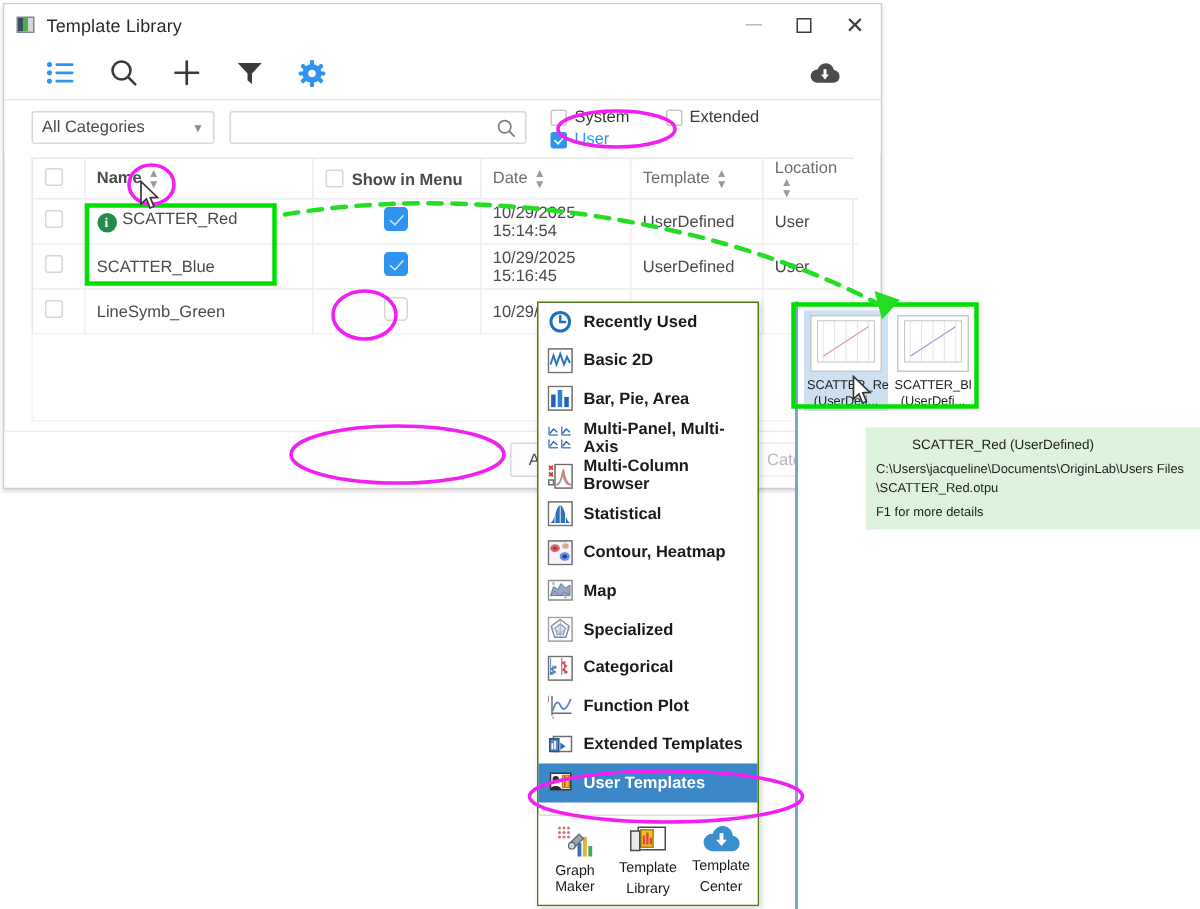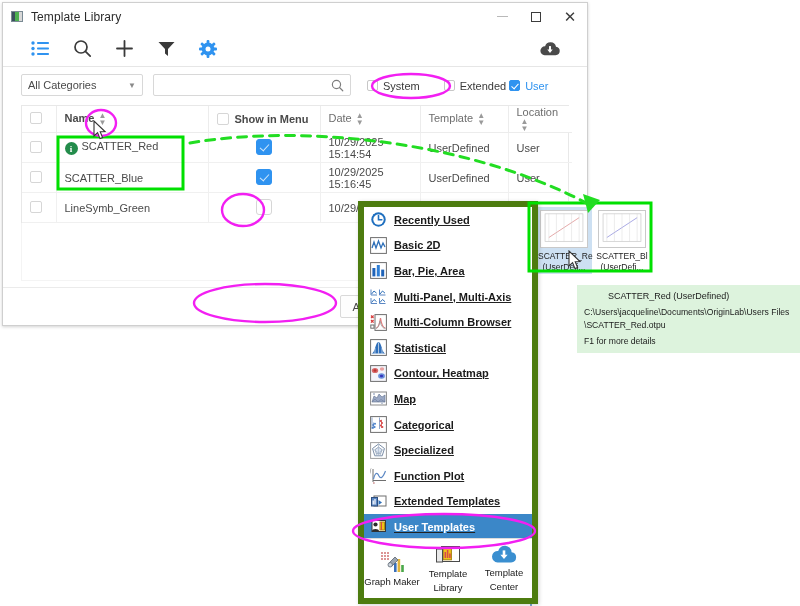--- a/index.html
+++ b/index.html
@@ -64,21 +64,21 @@
   }
   .combo .cv { flex:1; }
   .combo .chev { color:#8a8a8a; font-size: 8px; }
   .searchbox {
     width: 198px; height: 22px; border:1px solid #d8d8d8; border-radius:2px;
     display:flex; align-items:center; padding: 0 6px; background:#fff;
   }
   .searchbox input {
     border:0; outline:0; flex:1; font-size:11px; font-family:inherit; color:#444; background:transparent;
   }
-  .chk-group { display:flex; flex-direction:row; gap:3px; margin-left: 6px; padding-top:1px;justify-content:space-between; }
+  .chk-group { display:flex; flex-direction:column; gap:3px; margin-left: 6px; padding-top:1px;justify-content:space-between; }
   .chk-line { display:flex; align-items:center; gap: 24px; }
   .chk { display:flex; align-items:center; gap: 5px; font-size: 11px; color:#3a3a3a; }
   .chk i {
     width: 11px; height:11px; border:1px solid #c7c7c7; border-radius:2px; background:#fff;
     display:inline-block; position:relative; flex:none;
   }
   .chk.on i { background:#2f93f0; border-color:#2f93f0; }
   .chk.on i::after {
     content:""; position:absolute; left:3px; top:0.5px; width:3px; height:6px;
     border:solid #fff; border-width:0 1.6px 1.6px 0; transform: rotate(42deg);
@@ -126,24 +126,23 @@
   }
   .btn {
     height: 23px; min-width: 118px; padding: 0 12px; border:1px solid #d9d9d9; border-radius:2px;
     background:#fdfdfd; font-size:11px; color:#4a4a4a; font-family:inherit;
     display:flex; align-items:center; justify-content:center;
   }
   .btn.ghost { border-color:#ececec; color:#b9b9b9; min-width:92px; }
 
   
   #plotmenu {
-    position:absolute; left:358px; top:201px; width:180px; height:403px;
-    background:#ffffff; border:6px solid #4d7c0f; z-index: 30;
+    position:absolute; left:358px; top:201px; width:148px; height:403px;
+    background:#ffffff; border:1px solid #4d7c0f; z-index: 30;
     box-shadow: 1px 1px 4px rgba(0,0,0,.18);
-    text-decoration: underline;
   }
   .mi {
     height: 25.6px; display:flex; align-items:center; gap:7px; padding-left:6px;
     font-size: 11px; font-weight:bold; color:#1a1a1a;
   }
   .mi.sel { background:#3b87c8; color:#fff; }
   .mi .mic { width:17px; height:17px; flex:none; display:block; }
   .menu-bottom {
     position:absolute; left:0; right:0; bottom:0; height: 60px; border-top:1px solid #dcdcdc;
     display:flex; background:#fff;
@@ -457,59 +456,59 @@
       <g fill="#c0c8d8">
           <rect x="3" y="3" width="2" height="2"></rect>
           <rect x="11" y="12" width="2" height="2"></rect>
         </g>
     </svg>
     <span>Map</span>
   </div>
 
   <div class="mi">
     <svg class="mic" viewBox="0 0 17 17">
-      <rect x=".6" y=".6" width="15.8" height="15.8" fill="#fff" stroke="#6e6e6e"></rect>
-      <g stroke="#6e8fc0" stroke-width=".8">
-          <line x1="2" y1="1.5" x2="2" y2="13"></line>
-          <line x1="9.5" y1="1.5" x2="9.5" y2="13"></line>
-        </g>
-      <g fill="#4a7fc8">
-          <circle cx="3.2" cy="9" r="1"></circle>
-          <circle cx="4.6" cy="11" r="1"></circle>
-          <circle cx="2.6" cy="11.8" r="1"></circle>
-          <circle cx="5" cy="7.8" r="1"></circle>
-        </g>
-      <g fill="#d84a4a">
-          <circle cx="10.6" cy="5" r="1"></circle>
-          <circle cx="12" cy="7" r="1"></circle>
-          <circle cx="10.8" cy="9.5" r="1"></circle>
-          <circle cx="12.4" cy="11" r="1"></circle>
-        </g>
-      <g stroke="#4a7fc8" stroke-width=".8">
-          <line x1="3.6" y1="6.6" x2="3.6" y2="12.6"></line>
-        </g>
-      <g stroke="#d84a4a" stroke-width=".8">
-          <line x1="11.5" y1="3.8" x2="11.5" y2="12"></line>
-        </g>
-    </svg>
-    <span>Categorical</span>
-  </div>
-
-  <div class="mi">
-    <svg class="mic" viewBox="0 0 17 17">
       <rect x=".6" y=".6" width="15.8" height="15.8" fill="#fff" stroke="#9e9e9e"></rect>
       <polygon points="8.5,2 14.5,6.5 12.2,13.8 4.8,13.8 2.5,6.5" fill="none" stroke="#7d8fa8" stroke-width="1"></polygon>
       <polygon points="8.5,5 12,7.6 10.6,11.8 6.4,11.8 5,7.6" fill="#dbe3ef" stroke="#7d8fa8" stroke-width=".7"></polygon>
       <g stroke="#9fb0c6" stroke-width=".6">
           <line x1="8.5" y1="2" x2="8.5" y2="13.8"></line>
           <line x1="2.5" y1="6.5" x2="12.2" y2="13.8"></line>
           <line x1="14.5" y1="6.5" x2="4.8" y2="13.8"></line>
         </g>
     </svg>
     <span>Specialized</span>
+  </div>
+
+  <div class="mi">
+    <svg class="mic" viewBox="0 0 17 17">
+      <rect x=".6" y=".6" width="15.8" height="15.8" fill="#fff" stroke="#6e6e6e"></rect>
+      <g stroke="#6e8fc0" stroke-width=".8">
+          <line x1="2" y1="1.5" x2="2" y2="13"></line>
+          <line x1="9.5" y1="1.5" x2="9.5" y2="13"></line>
+        </g>
+      <g fill="#4a7fc8">
+          <circle cx="3.2" cy="9" r="1"></circle>
+          <circle cx="4.6" cy="11" r="1"></circle>
+          <circle cx="2.6" cy="11.8" r="1"></circle>
+          <circle cx="5" cy="7.8" r="1"></circle>
+        </g>
+      <g fill="#d84a4a">
+          <circle cx="10.6" cy="5" r="1"></circle>
+          <circle cx="12" cy="7" r="1"></circle>
+          <circle cx="10.8" cy="9.5" r="1"></circle>
+          <circle cx="12.4" cy="11" r="1"></circle>
+        </g>
+      <g stroke="#4a7fc8" stroke-width=".8">
+          <line x1="3.6" y1="6.6" x2="3.6" y2="12.6"></line>
+        </g>
+      <g stroke="#d84a4a" stroke-width=".8">
+          <line x1="11.5" y1="3.8" x2="11.5" y2="12"></line>
+        </g>
+    </svg>
+    <span>Categorical</span>
   </div>
 
 
   <div class="mi">
     <svg class="mic" viewBox="0 0 17 17">
       <path d="M3 15 V2" stroke="#6e6e6e" fill="none"></path>
         <path d="M3 13.5 H16" stroke="#6e6e6e" fill="none"></path>
       <path d="M3.5 12 Q6 2.5 9 9 Q11.5 14 15.5 4" fill="none" stroke="#5b87c4" stroke-width="1.2"></path>
       <text x="0" y="5" font-size="5" fill="#555" font-family="serif">∫</text>
       <g fill="#b05050" font-size="3">

